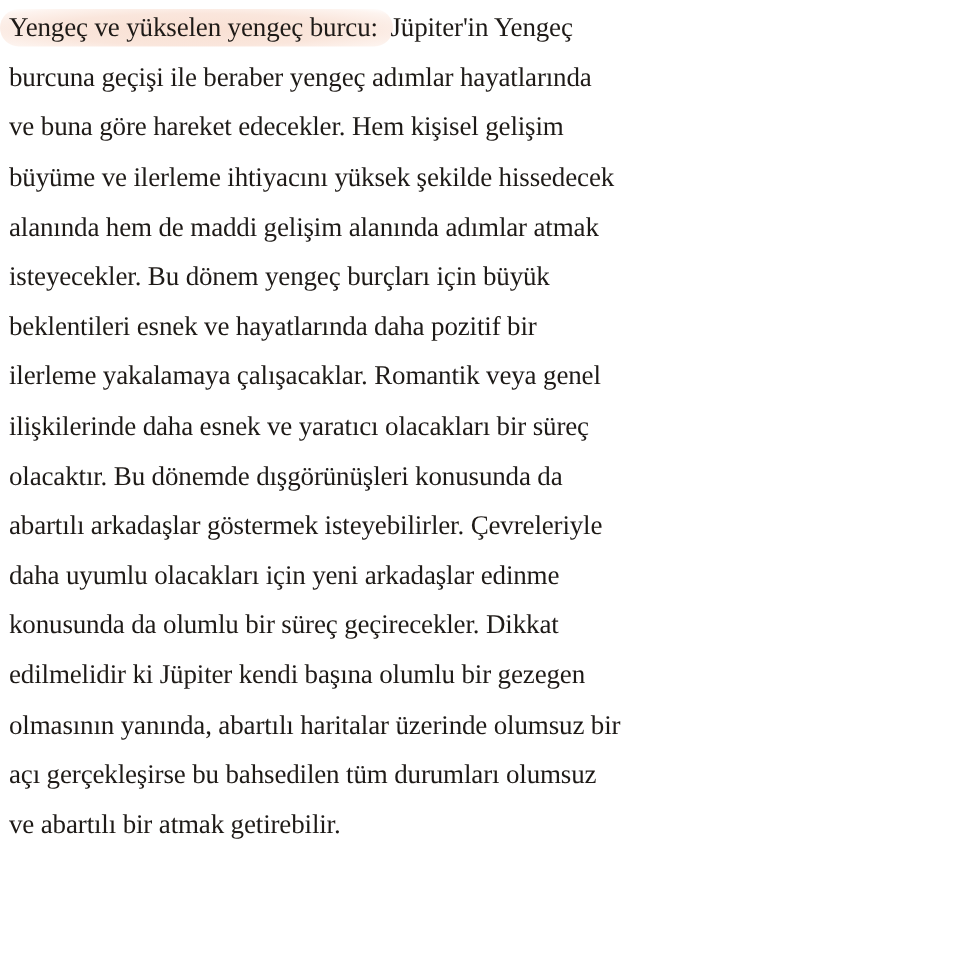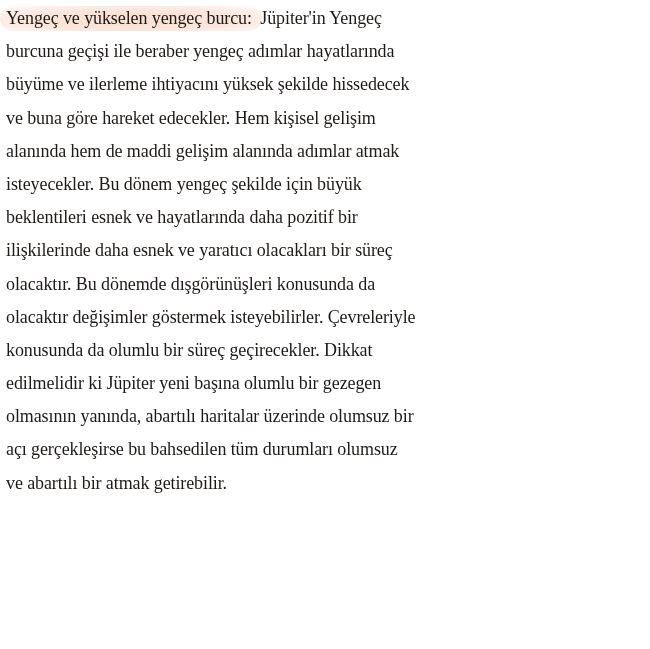--- a/index.html
+++ b/index.html
@@ -39,26 +39,28 @@
       padding-top: 2px;
       padding-bottom: 3px;
     }
   </style>
 </head>
 <body>
 
 <div class="doc">
   <span class="line"><span class="highlight">Yengeç ve yükselen yengeç burcu:</span><span> Jüpiter'in Yengeç</span></span>
   <span class="line">burcuna geçişi ile beraber yengeç adımlar hayatlarında</span>
+  <span class="line">ve buna göre hareket edecekler. Hem kişisel gelişim</span>
   <span class="line">büyüme ve ilerleme ihtiyacını yüksek şekilde hissedecek</span>
-  <span class="line">ve buna göre hareket edecekler. Hem kişisel gelişim</span>
   <span class="line">alanında hem de maddi gelişim alanında adımlar atmak</span>
-  <span class="line">isteyecekler. Bu dönem yengeç şekilde için büyük</span>
+  <span class="line">isteyecekler. Bu dönem yengeç burçları için büyük</span>
   <span class="line">beklentileri esnek ve hayatlarında daha pozitif bir</span>
+  <span class="line">ilerleme yakalamaya çalışacaklar. Romantik veya genel</span>
   <span class="line">ilişkilerinde daha esnek ve yaratıcı olacakları bir süreç</span>
   <span class="line">olacaktır. Bu dönemde dışgörünüşleri konusunda da</span>
-  <span class="line">olacaktır değişimler göstermek isteyebilirler. Çevreleriyle</span>
+  <span class="line">abartılı arkadaşlar göstermek isteyebilirler. Çevreleriyle</span>
+  <span class="line">daha uyumlu olacakları için yeni arkadaşlar edinme</span>
   <span class="line">konusunda da olumlu bir süreç geçirecekler. Dikkat</span>
-  <span class="line">edilmelidir ki Jüpiter yeni başına olumlu bir gezegen</span>
+  <span class="line">edilmelidir ki Jüpiter kendi başına olumlu bir gezegen</span>
   <span class="line">olmasının yanında, abartılı haritalar üzerinde olumsuz bir</span>
   <span class="line">açı gerçekleşirse bu bahsedilen tüm durumları olumsuz</span>
   <span class="line">ve abartılı bir atmak getirebilir.</span>
 </div>
 
 </body></html>

